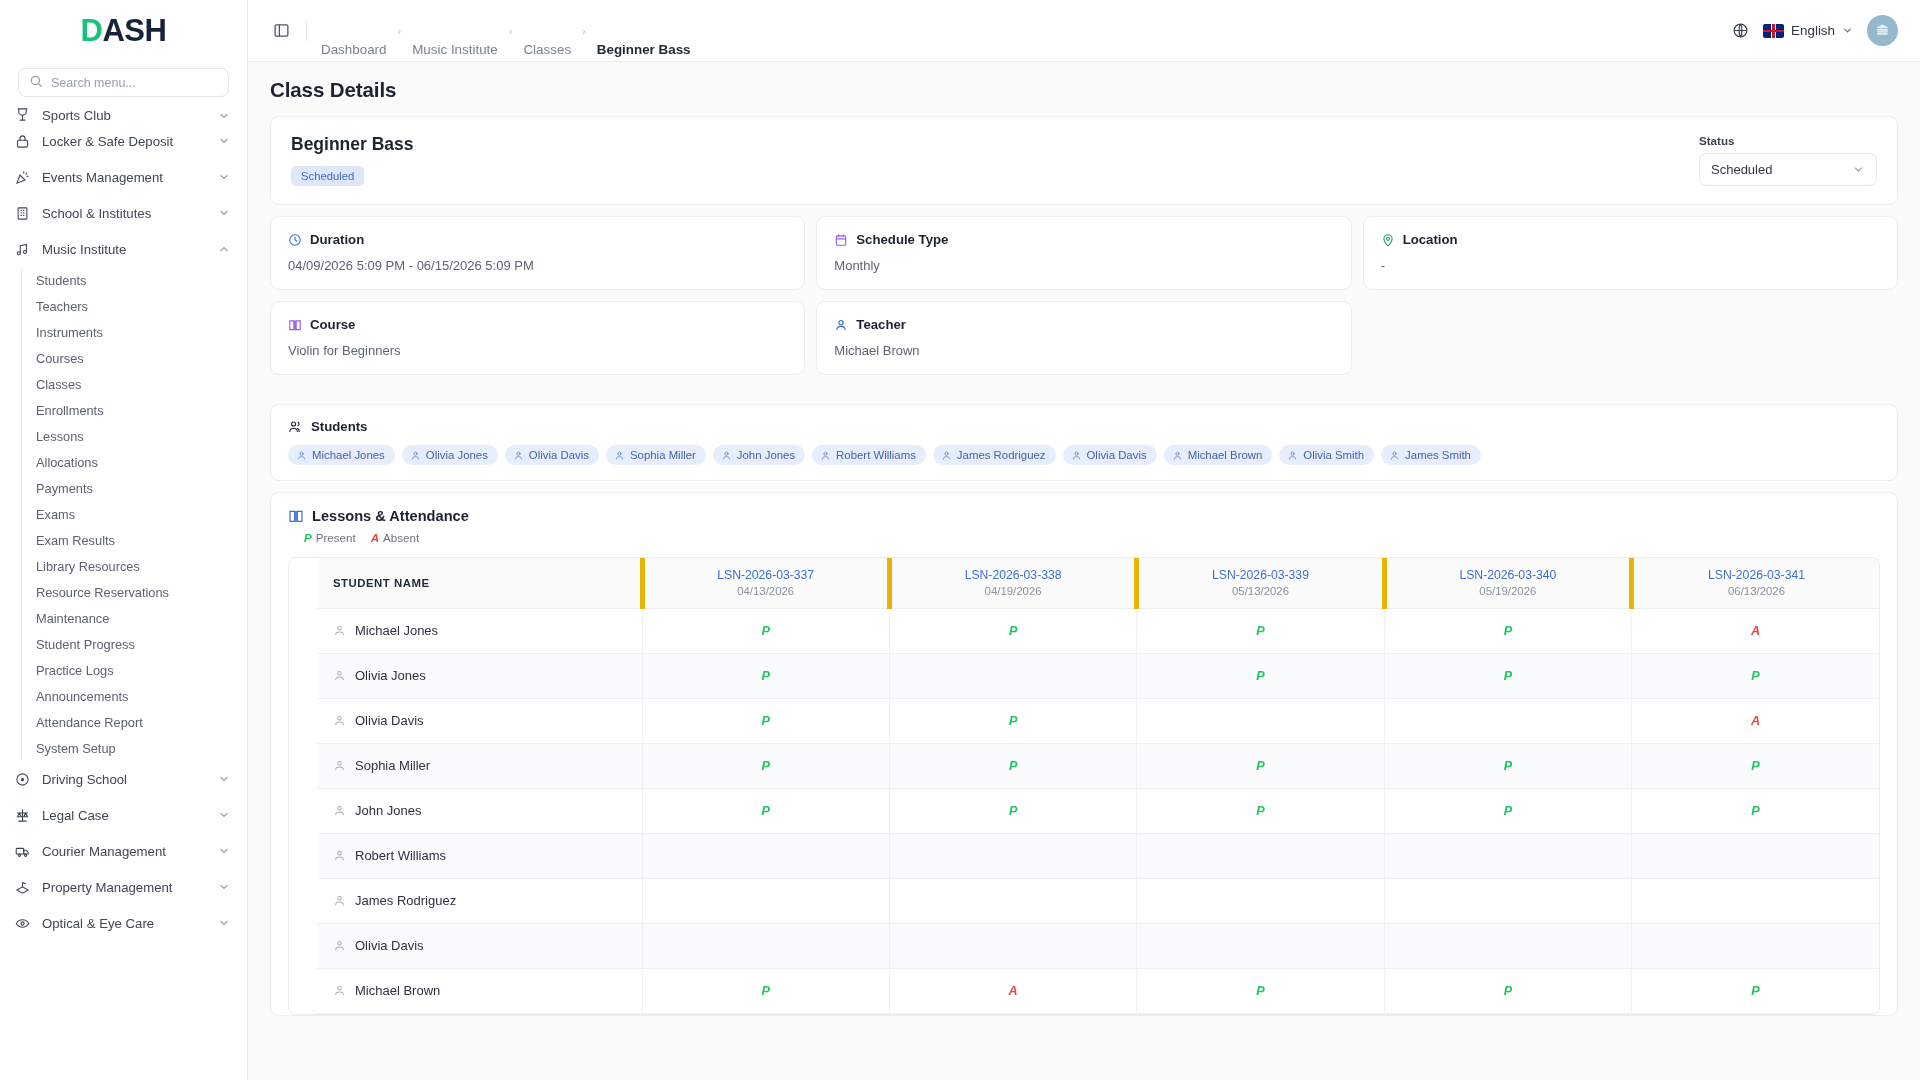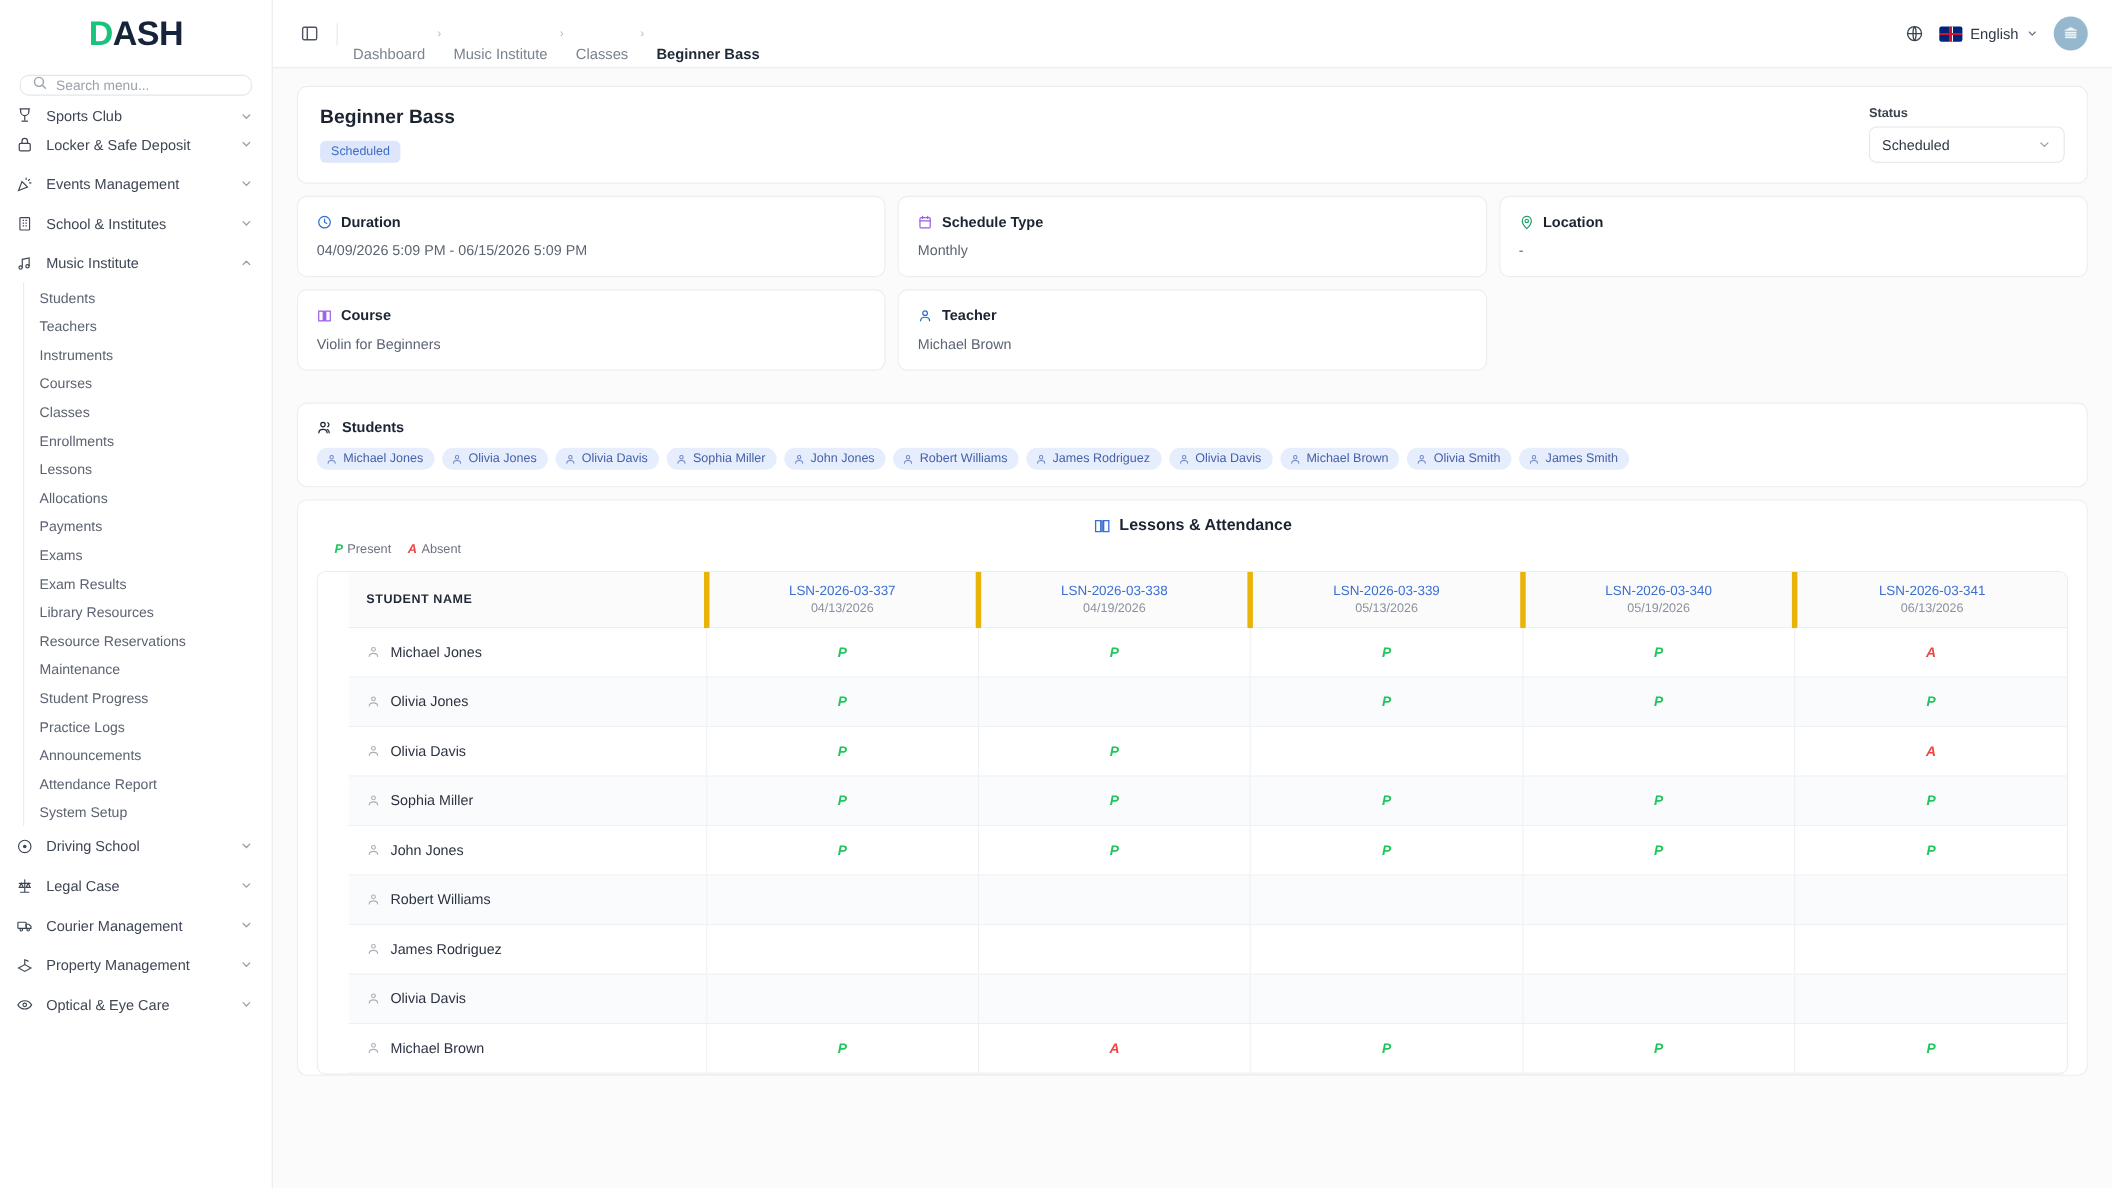--- a/index.html
+++ b/index.html
@@ -23,21 +23,21 @@
   }
   .logo-wrap { height: 62px; display: flex; align-items: center; justify-content: center; }
   .logo { font-size: 31px; font-weight: 700; letter-spacing: -0.5px; display:flex; align-items:center;}
   .logo .d-mark {
     color: #19c37d;
   }
   .logo .rest { color: #17233b; }
 
   .search-box {
     margin: 6px 18px 10px 18px;
-    height: 19px;
+    height: 29px;
     border: 1px solid #e4e6ea;
     border-radius: 8px;
     display: flex; align-items: center;
     padding: 0 10px;
     gap: 8px;
     background: #fff;
   }
   .search-box svg { flex: 0 0 14px; }
   .search-box input {
     border: 0; outline: 0; font-size: 12.5px; color: #6b7280;
@@ -155,21 +155,21 @@
   .chips { display: flex; flex-wrap: wrap; gap: 7px; }
   .chip {
     display: inline-flex; align-items: center; gap: 5px;
     background: #e6edfc; color: #4561a8;
     border-radius: 13px; padding: 4px 10px 4px 8px;
     font-size: 11.4px; cursor: pointer; white-space: nowrap;
   }
   .chip svg { flex: 0 0 11px; }
 
   .att-card { padding: 15px 17px 0 17px; }
-  .att-head { display: flex; align-items: center; gap: 8px; justify-content: center; }
+  .att-head { display: flex; align-items: center; gap: 8px; }
   .att-head .t { font-size: 14.6px; font-weight: 600; color: #1c2431; }
   .legend { display: flex; gap: 15px; margin: 7px 0 0 16px; font-size: 11.6px; color: #6b7280; }
   .legend i { font-style: italic; font-weight: 700; margin-right: 4px; }
   .lg-p i { color: #22c55e; }
   .lg-a i { color: #ef4444; }
 
   .table-wrap { margin-top: 13px; border: 1px solid #ececf0; border-radius: 8px; overflow: hidden; padding-left: 28px; }
   table { width: 100%; border-collapse: collapse; table-layout: fixed; }
   thead th {
     background: #fbfbfc;
@@ -475,20 +475,21 @@
         <span class="avatar">
           <svg width="17" height="17" viewBox="0 0 24 24" fill="#eef4f8" stroke="#eef4f8" stroke-width="0.6">
               <path d="M12 4l8 4H4zM5 10h14v1.6H5zM5 13h14v1.6H5zM5 16h14v1.6H5z"></path>
             </svg>
         </span>
       </div>
     </header>
 
     <div class="content">
 
+      <h1 class="page-title">Class Details</h1>
 
       <div class="card hero">
         <div class="hero-left">
           <h2>Beginner Bass</h2>
           <span class="badge">Scheduled</span>
         </div>
         <div class="status-col">
           <div class="lbl">Status</div>
           <div class="select">
             <span>Scheduled</span>

